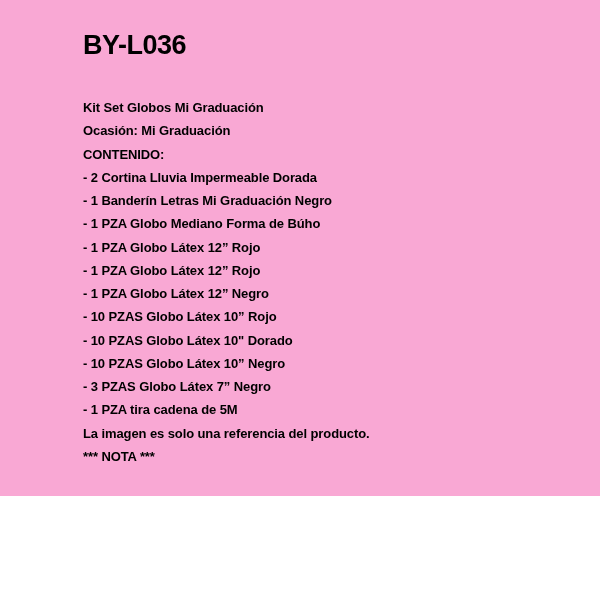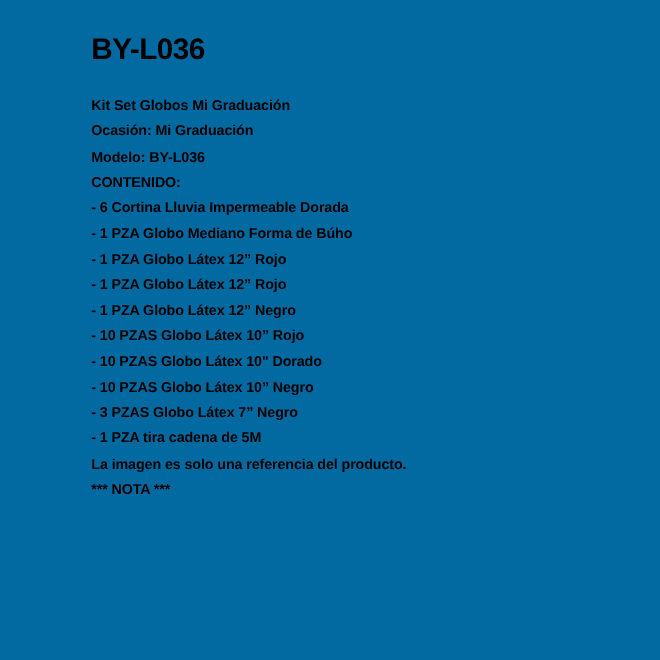--- a/index.html
+++ b/index.html
@@ -8,60 +8,60 @@
     height: 600px;
     background: #ffffff;
   }
   body {
     font-family: "Liberation Sans", sans-serif;
     color: #000000;
   }
   .page {
     position: relative;
     width: 600px;
-    height: 600px;
-    background: #0369a1;
+    height: 496px;
+    background: #f9a8d4;
     overflow: hidden;
   }
   .title {
     position: absolute;
     left: 83px;
     top: 30px;
     font-size: 27px;
     font-weight: 700;
     letter-spacing: -0.5px;
     white-space: nowrap;
   }
   .details {
     position: absolute;
     left: 83px;
-    top: 84px;
+    top: 96px;
     right: 10px;
   }
   .details p {
     font-size: 13px;
     font-weight: 700;
     line-height: 23.25px;
     letter-spacing: -0.1px;
     white-space: nowrap;
   }
 </style>
 </head>
 <body>
 
 <div class="page">
   <h1 class="title">BY-L036</h1>
 
   <div class="details">
     <p>Kit Set Globos Mi Graduación</p>
     <p>Ocasión: Mi Graduación</p>
-    <p>Modelo: BY-L036</p>
     <p>CONTENIDO:</p>
 
-    <p class="item">- 6 Cortina Lluvia Impermeable Dorada</p>
+    <p class="item">- 2 Cortina Lluvia Impermeable Dorada</p>
+    <p class="item">- 1 Banderín Letras Mi Graduación Negro</p>
     <p class="item">- 1 PZA Globo Mediano Forma de Búho</p>
     <p class="item">- 1 PZA Globo Látex 12” Rojo</p>
     <p class="item">- 1 PZA Globo Látex 12” Rojo</p>
     <p class="item">- 1 PZA Globo Látex 12” Negro</p>
     <p class="item">- 10 PZAS Globo Látex 10” Rojo</p>
     <p class="item">- 10 PZAS Globo Látex 10" Dorado</p>
     <p class="item">- 10 PZAS Globo Látex 10” Negro</p>
     <p class="item">- 3 PZAS Globo Látex 7” Negro</p>
     <p class="item">- 1 PZA tira cadena de 5M</p>
 

